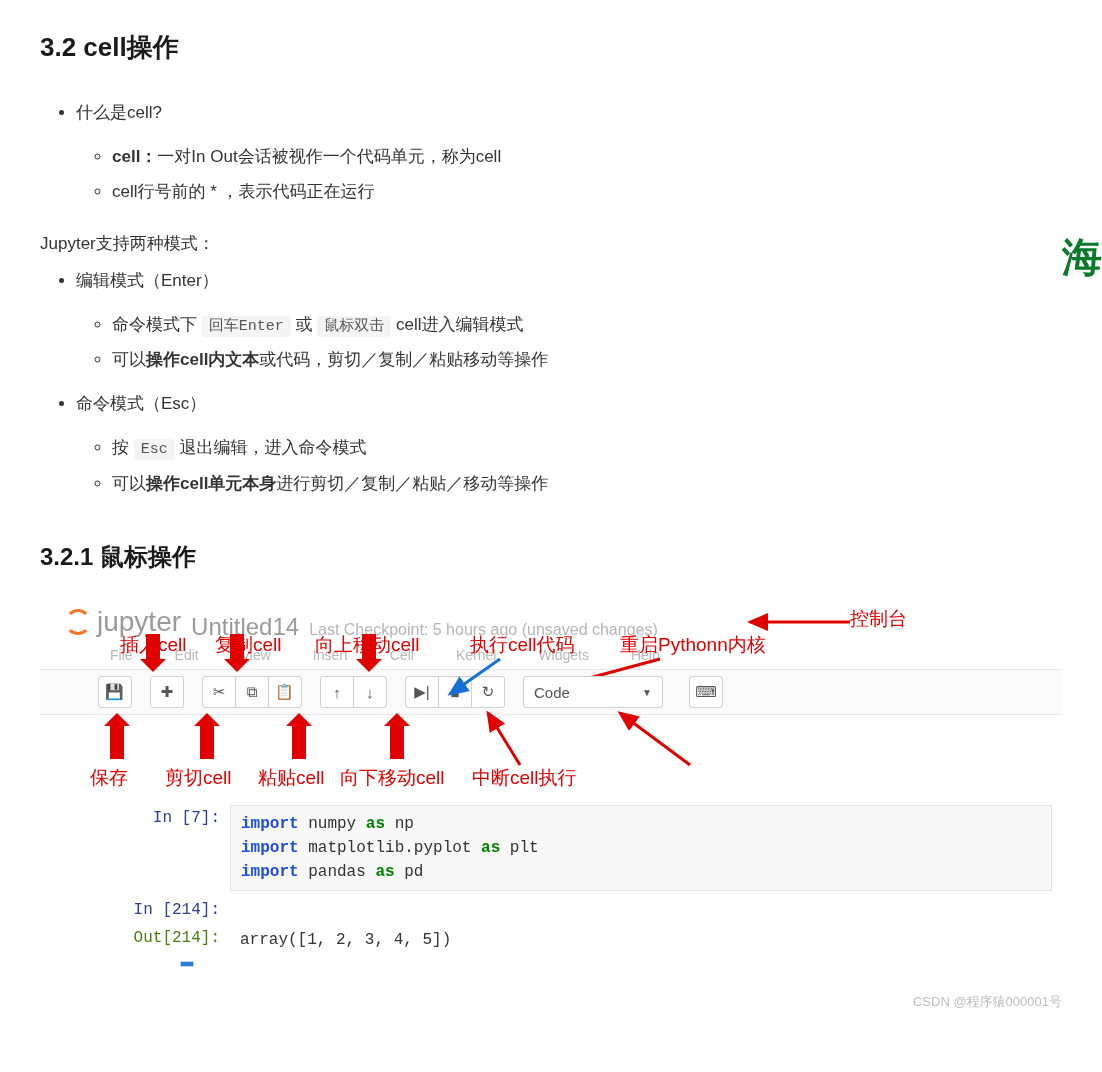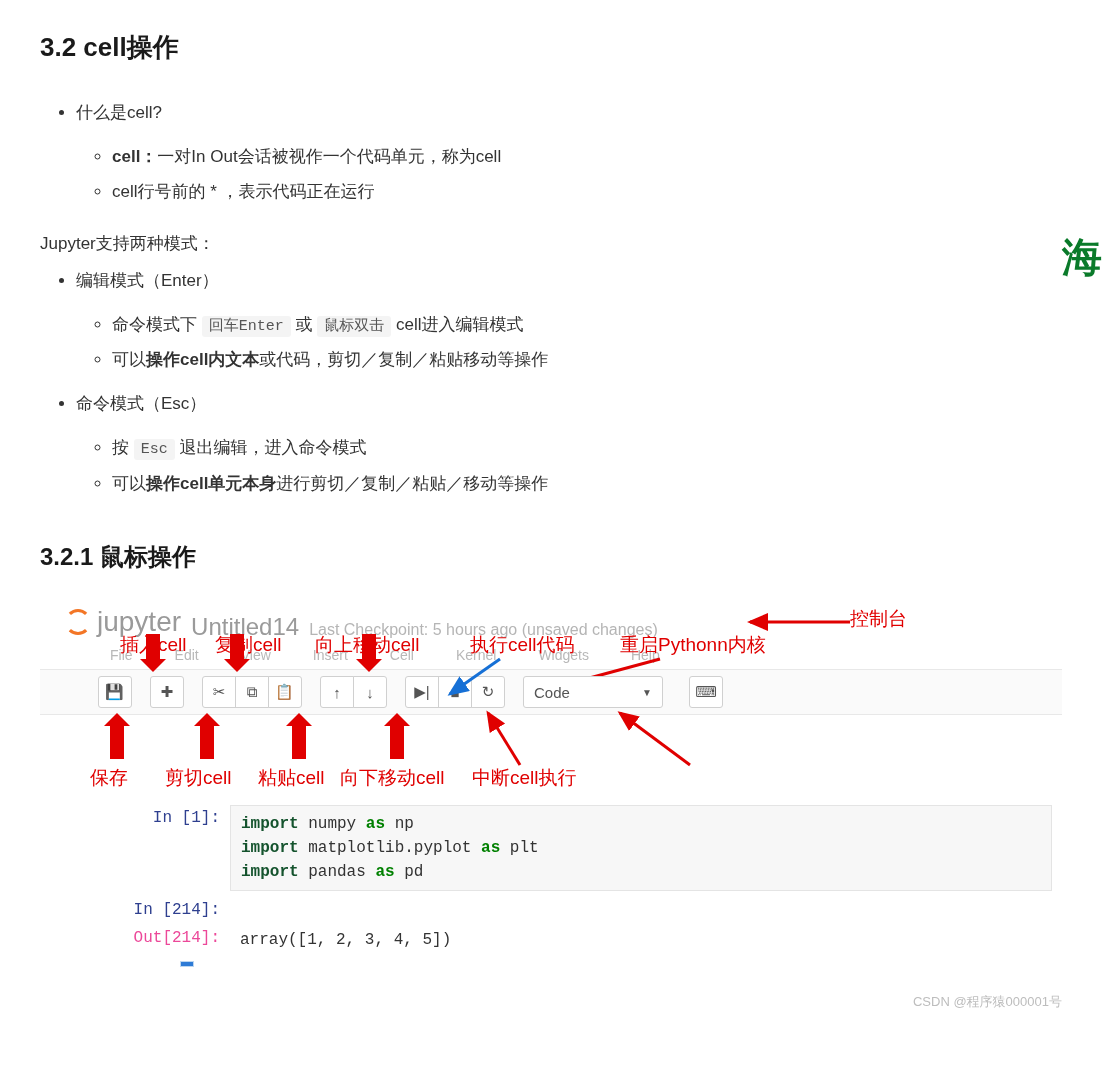--- a/index.html
+++ b/index.html
@@ -183,40 +183,40 @@
   }
   .prompt {
     width: 110px;
     text-align: right;
     font-family: "Courier New", monospace;
     font-size: 16px;
     padding-top: 4px;
     flex-shrink: 0;
   }
   .prompt.in { color: #2e3f8f; }
-  .prompt.out { color: #ec4899; }
+  .prompt.out { color: #4d7c0f; }
   .code-box {
     flex: 1;
     border: 1px solid #e4e4e4;
     background: #f7f7f7;
     padding: 6px 10px;
     font-family: "Courier New", monospace;
     font-size: 16px;
     line-height: 1.5;
     white-space: pre;
     color: #333;
   }
   .out-box {
     flex: 1;
     padding: 6px 10px;
     font-family: "Courier New", monospace;
     font-size: 16px;
     color: #333;
   }
-  .kw { color: #14532d; font-weight: bold; }
+  .kw { color: #1d4ed8; font-weight: bold; }
   .kw2 { color: #008000; font-weight: bold; }
   .num { color: #0066cc; }
   .running-bar {
     margin: 6px 70px 0 70px;
     height: 6px;
     width: 14px;
     background: #2e7bd6;
     border: 1px solid #bcd6f0;
   }
 </style>
@@ -354,21 +354,21 @@
       </svg>
       <span class="anno-label" style="left:50px;  top:50px;">保存</span>
       <span class="anno-label" style="left:125px; top:50px;">剪切cell</span>
       <span class="anno-label" style="left:218px; top:50px;">粘贴cell</span>
       <span class="anno-label" style="left:300px; top:50px;">向下移动cell</span>
       <span class="anno-label" style="left:432px; top:50px;">中断cell执行</span>
     </div>
 
     <div class="cells-area">
       <div class="cell">
-        <div class="prompt in">In  [1]:</div>
+        <div class="prompt in">In  [7]:</div>
         <div class="code-box"><span class="kw">import</span> numpy <span class="kw2">as</span> np
 <span class="kw">import</span> matplotlib.pyplot <span class="kw2">as</span> plt
 <span class="kw">import</span> pandas <span class="kw2">as</span> pd</div>
       </div>
 
       <div class="cell">
         <div class="prompt in">In  [214]:</div>
       </div>
 
       <div class="cell">

